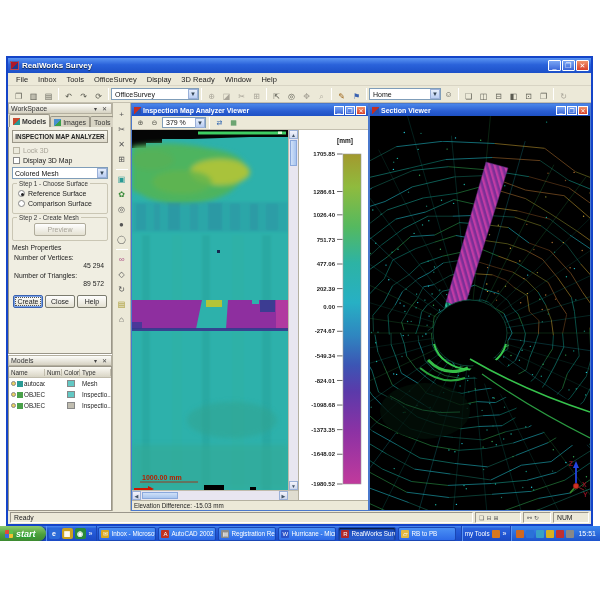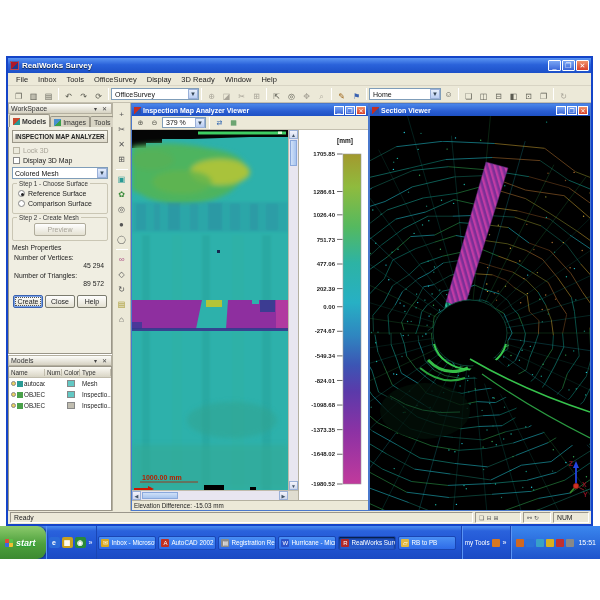--- a/index.html
+++ b/index.html
@@ -129,21 +129,21 @@
   .sv-body { flex:1; background:#000; overflow:hidden; }
 
   
   .statusbar { height:13px; background:#ece9d8; display:flex; gap:2px; padding:1px 2px; align-items:stretch; }
   .st-cell { border:1px solid; border-color:#9a968a #fff #fff #9a968a; font-size:6.8px; color:#222;
              display:flex; align-items:center; padding:0 3px; gap:2px; }
   .st-ready { flex:1; }
   .st-ic { font-size:6px; color:#555; }
 
   
-  .taskbar { position:absolute; left:0; top:526px; width:600px; height:33px;
+  .taskbar { position:absolute; left:0; top:526px; width:600px; height:15px;
              background:linear-gradient(180deg,#4a8df0 0%,#2a62dc 15%,#2156d4 55%,#1b4ac4 100%);
              display:flex; align-items:stretch; overflow:hidden; }
   .start-btn { flex:0 0 auto; display:flex; align-items:center; gap:3px; padding:0 10px 0 5px;
                background:linear-gradient(180deg,#8cca6c 0%,#4da03c 55%,#3c8a30 100%);
                border-radius:0 9px 9px 0; box-shadow:1px 0 2px #0008; }
   .flag { width:8px; height:8px; border-radius:1px;
           background:conic-gradient(#5bc24a 0 25%, #f0c030 0 50%, #3a6ae0 0 75%, #e04a3a 0); }
   .start-label { color:#fff; font-size:9px; font-weight:bold; font-style:italic; text-shadow:0 1px 1px #1a3; }
   .ql { display:flex; align-items:center; gap:2px; padding:0 3px; border-right:1px solid #1a46b4;
         box-shadow:1px 0 0 #5a94f4 inset; }

